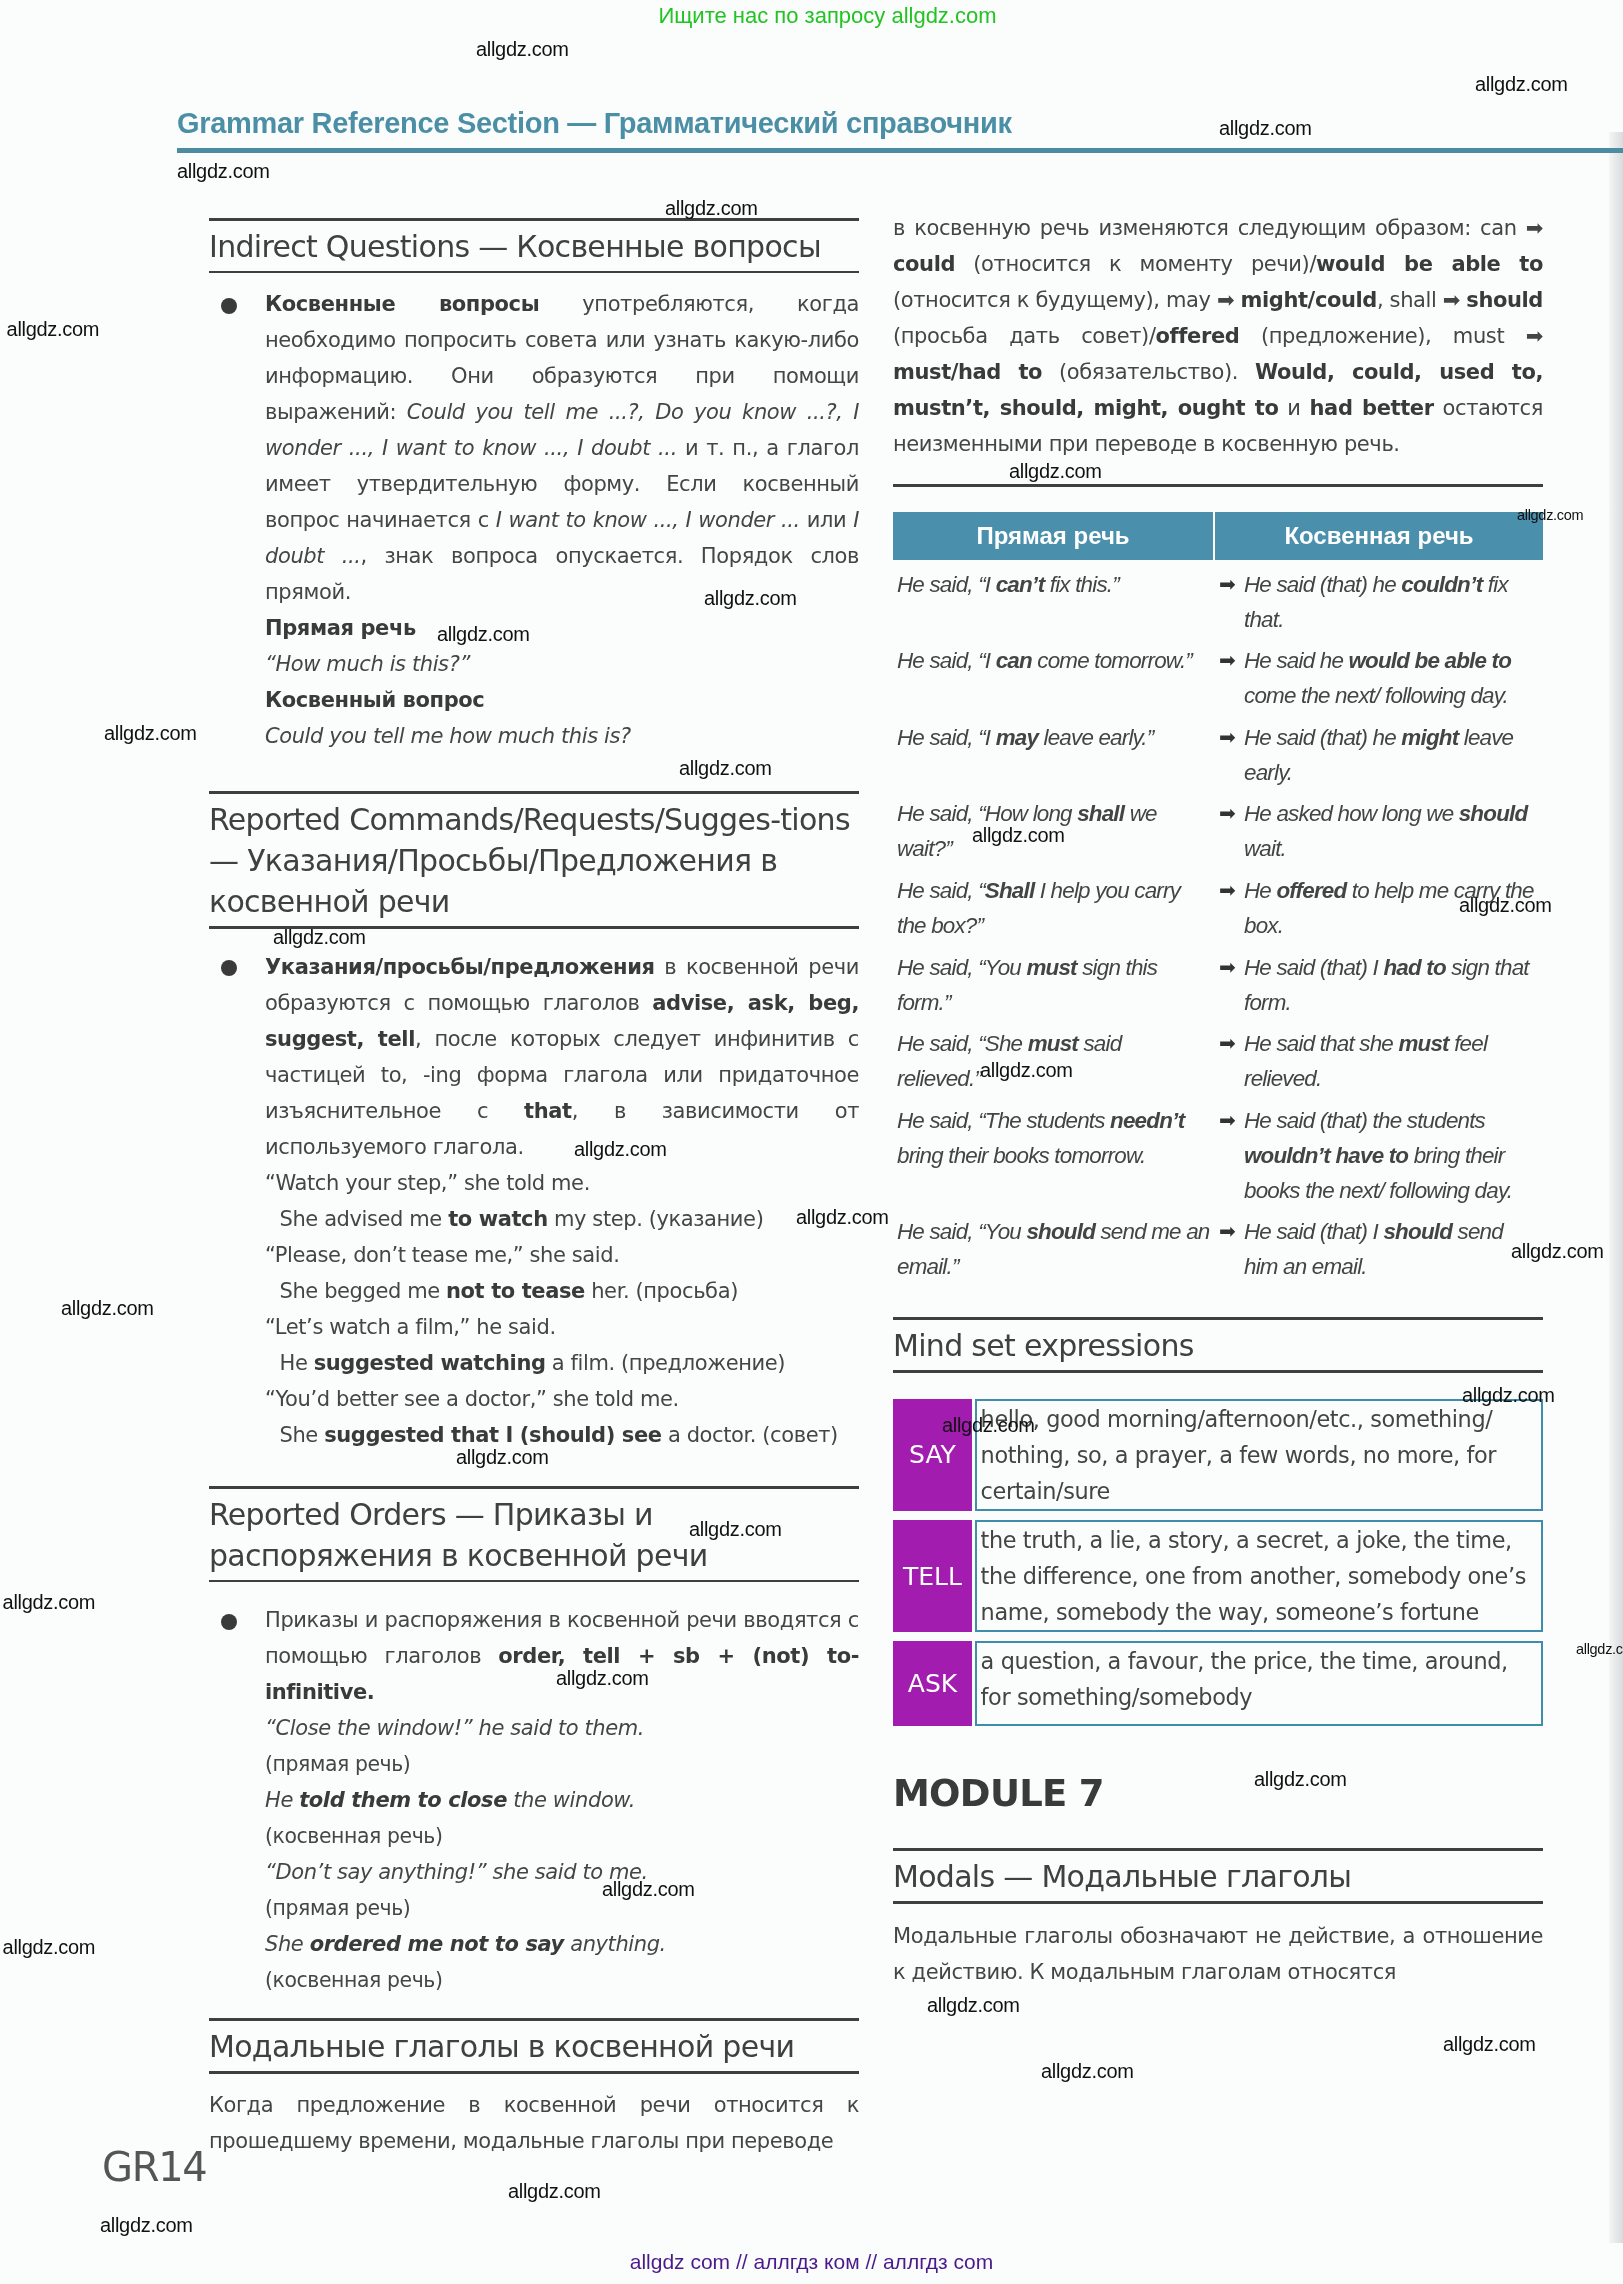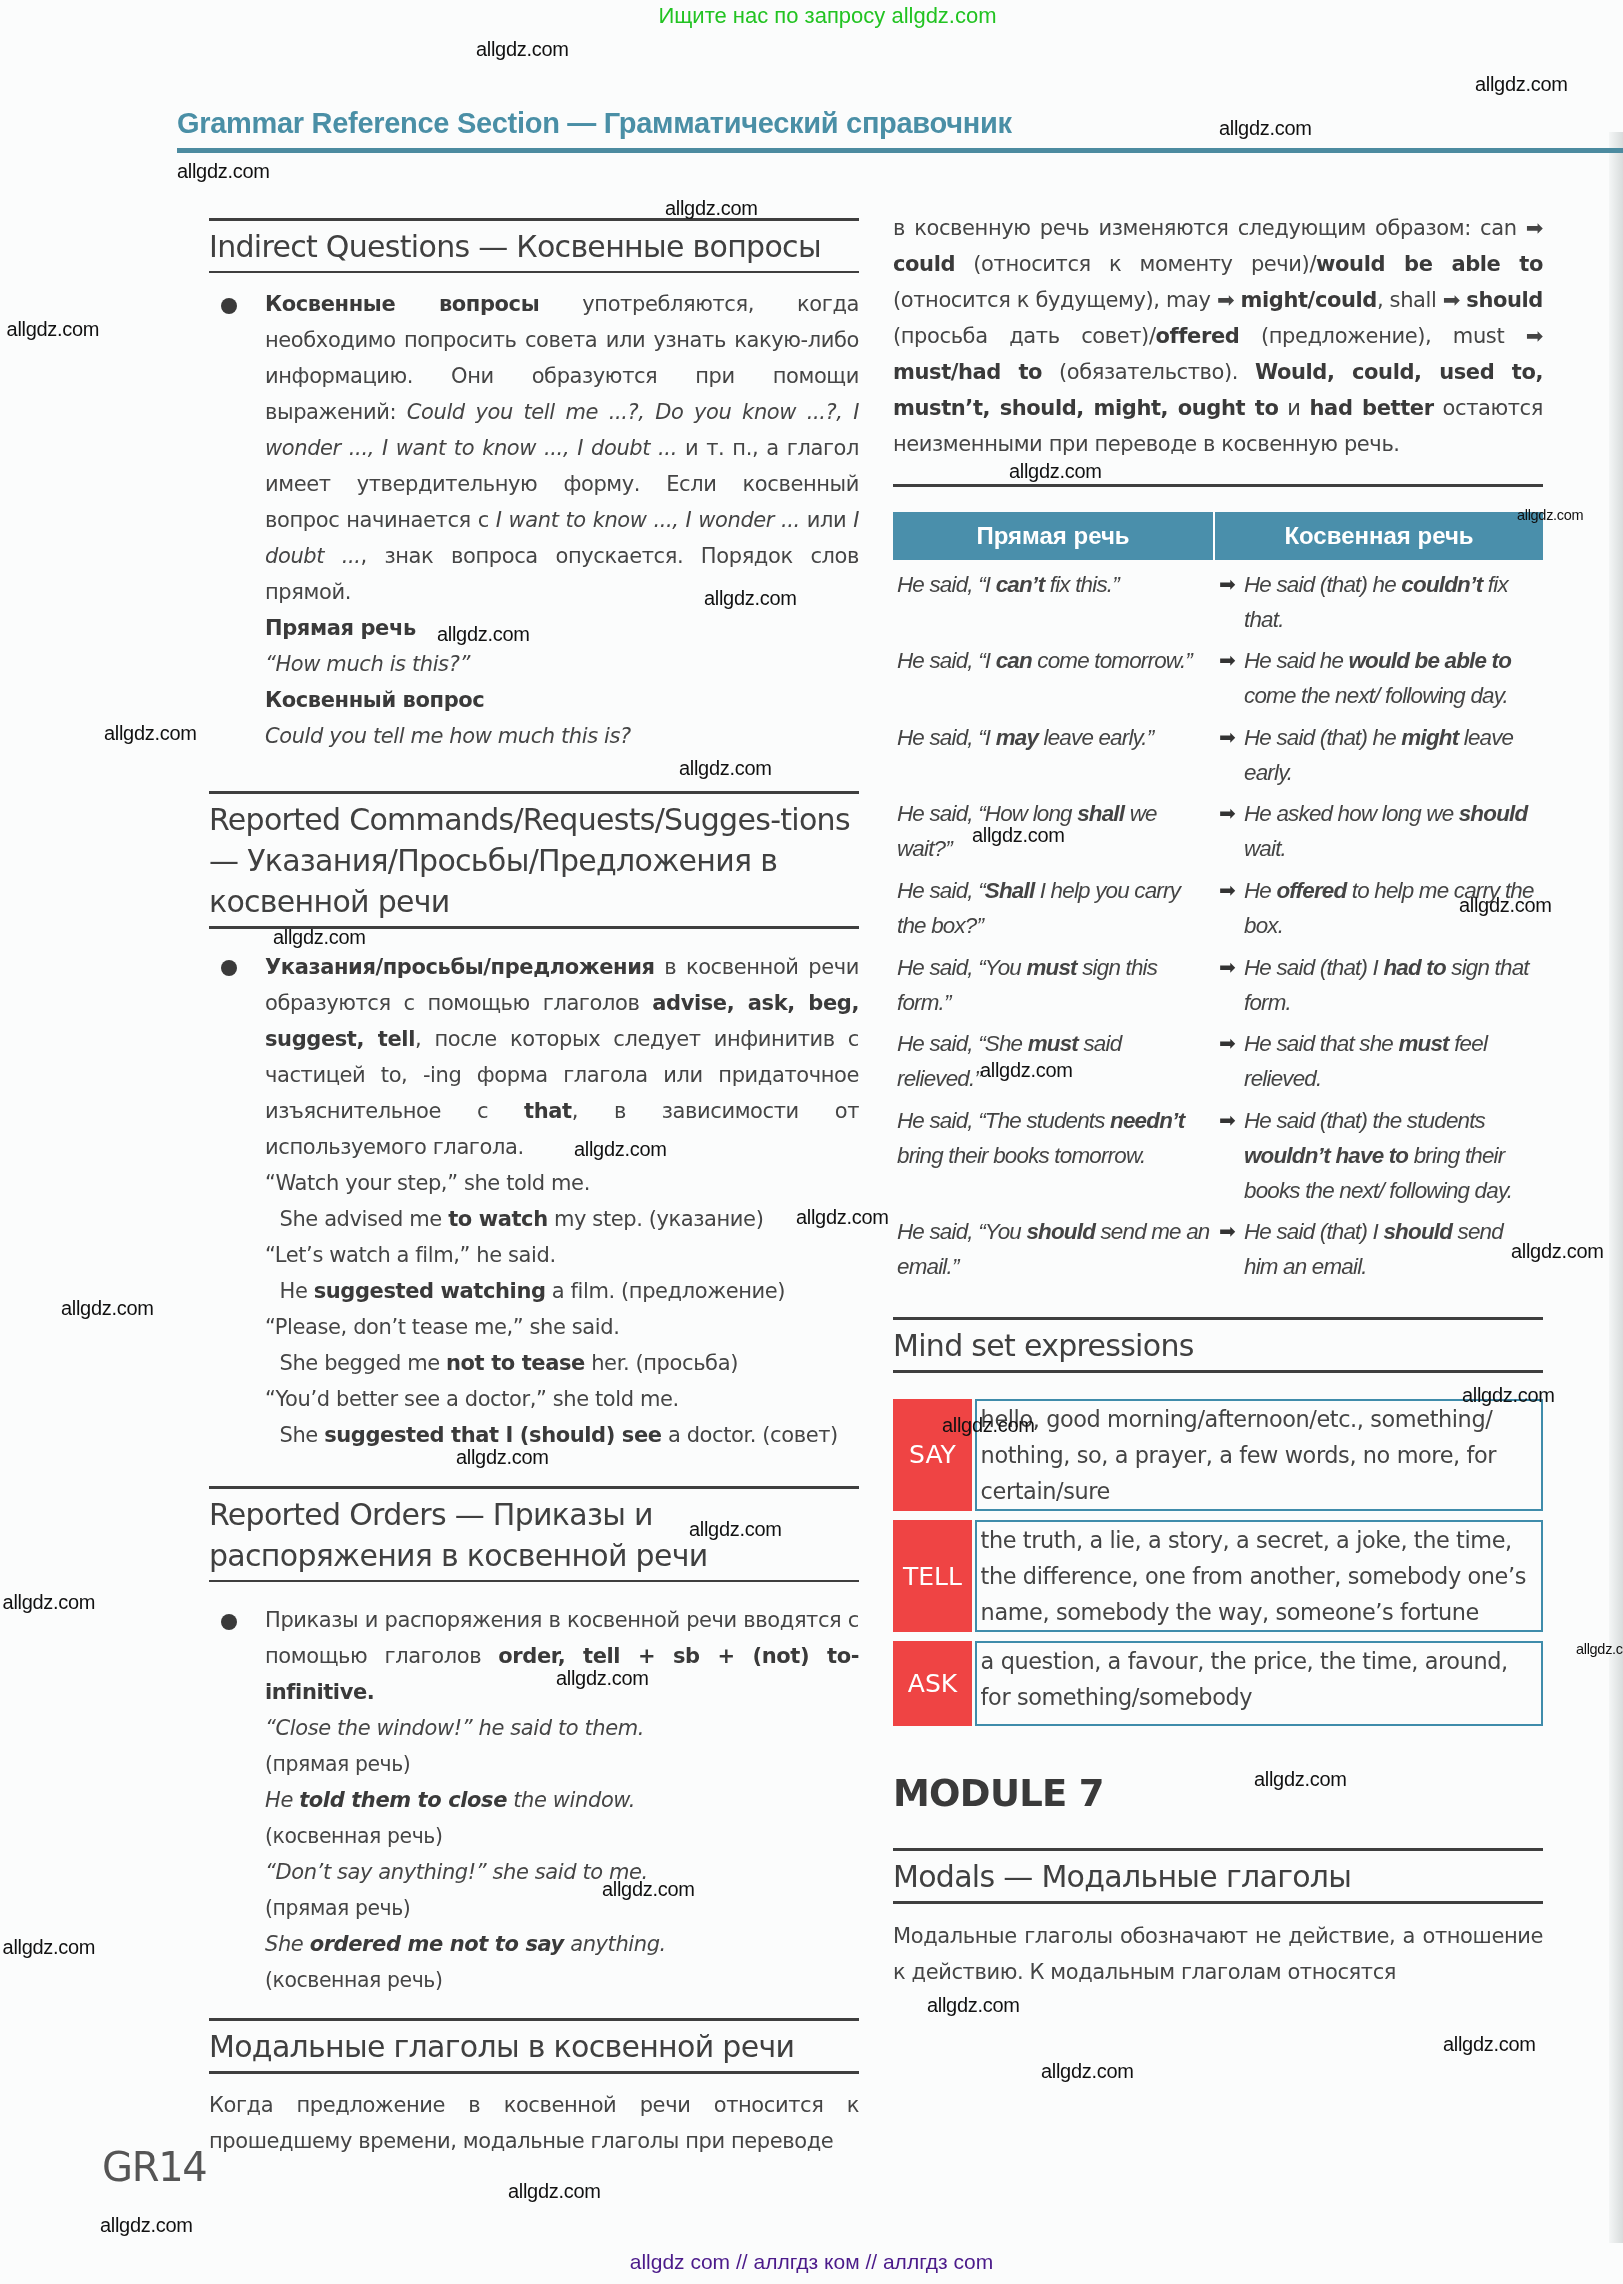--- a/index.html
+++ b/index.html
@@ -32,21 +32,21 @@
 
   table.rs { border-collapse: collapse; width: 650px; font-family: "Liberation Sans", sans-serif; }
   table.rs th { background: #4a8fab; color: #fff; font-size: 24px; font-weight: bold; height: 46px; border-right: 2.6px solid #fff; }
   table.rs th:last-child { border-right: none; }
   table.rs td { font-style: italic; font-size: 22.4px; line-height: 35px; color: #444; vertical-align: top; padding: 0 4px; letter-spacing: -0.8px; }
   table.rs td.arrow { width: 26px; padding: 0; text-align: center; font-style: normal; color: #333; font-size: 20px; }
   .row-pad td { padding-top: 6.6px !important; }
 
   .ms-table { width: 650px; }
   .ms-row { display: flex; margin-bottom: 9.2px; }
-  .ms-label { width: 79px; background: #ef4444; color: #fff; font-family: "DejaVu Sans", sans-serif; font-size: 25px; display: flex; align-items: center; justify-content: center; margin-right: 2.6px; }
+  .ms-label { width: 79px; background: #a21caf; color: #fff; font-family: "DejaVu Sans", sans-serif; font-size: 25px; display: flex; align-items: center; justify-content: center; margin-right: 2.6px; }
   .ms-box { flex: 1; border: 2.6px solid #3f8cab; padding: 0 4px; font-family: "DejaVu Sans", sans-serif; font-size: 22.4px; line-height: 36px; color: #444; letter-spacing: -0.4px; }
   .module-title { font-family: "DejaVu Sans", sans-serif; font-weight: bold; font-size: 37px; color: #3a3a3a; letter-spacing: -0.7px; }
   .gr-num { position: absolute; left: 102px; top: 2144px; font-family: "DejaVu Sans", sans-serif; font-size: 40px; color: #555; letter-spacing: -1.3px; text-align: right; }
 </style>
 </head>
 <body>
 
 <div class="top-banner">Ищите нас по запросу allgdz.com</div>
 <div class="right-edge"></div>
 <div class="page-header">Grammar Reference Section — Грамматический справочник</div>
@@ -74,26 +74,26 @@
     <div class="sec-rule"></div>
     <div class="bullet-block body-text justify" style="margin-top:20px;">
       <span class="bullet"></span>
       <span class="b">Указания/просьбы/предложения</span><span> в косвенной речи образуются с помощью глаголов </span><span class="b">advise, ask, beg, suggest, tell</span><span>, после которых следует инфинитив с частицей to, -ing форма глагола или придаточное изъяснительное с </span><span class="b">that</span><span>, в зависимости от используемого глагола.</span>
       <div>
         <div>
           <div>“Watch your step,” she told me.</div>
           <div class="indent"><span>She advised me </span><span class="b">to watch</span><span> my step. (указание)</span></div>
         </div>
         <div>
+          <div>“Please, don’t tease me,” she said.</div>
+          <div class="indent"><span>She begged me </span><span class="b">not to tease</span><span> her. (просьба)</span></div>
+        </div>
+        <div>
           <div>“Let’s watch a film,” he said.</div>
           <div class="indent"><span>He </span><span class="b">suggested watching</span><span> a film. (предложение)</span></div>
-        </div>
-        <div>
-          <div>“Please, don’t tease me,” she said.</div>
-          <div class="indent"><span>She begged me </span><span class="b">not to tease</span><span> her. (просьба)</span></div>
         </div>
         <div>
           <div>“You’d better see a doctor,” she told me.</div>
           <div class="indent"><span>She </span><span class="b">suggested that I (should) see</span><span> a doctor. (совет)</span></div>
         </div>
       </div>
     </div>
   </section>
 
   <section style="margin-top:33px;">

